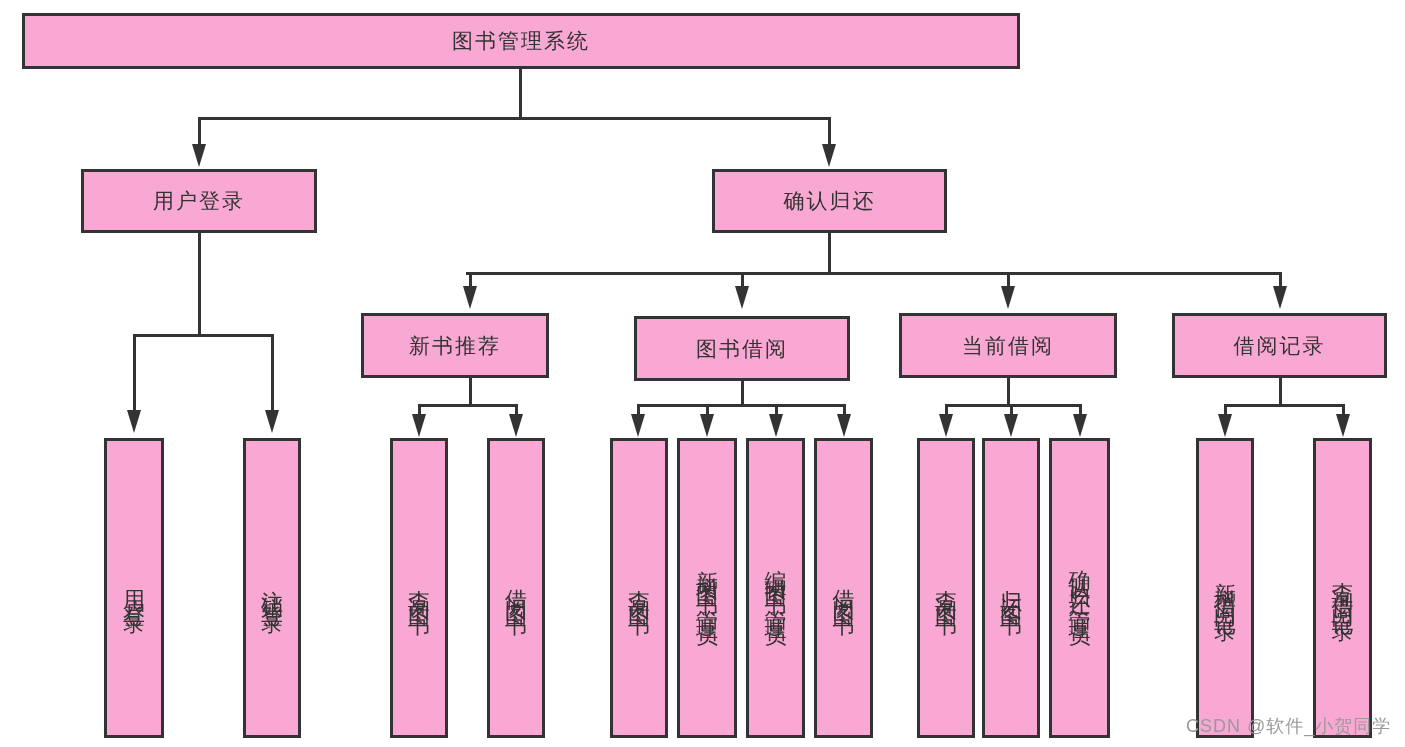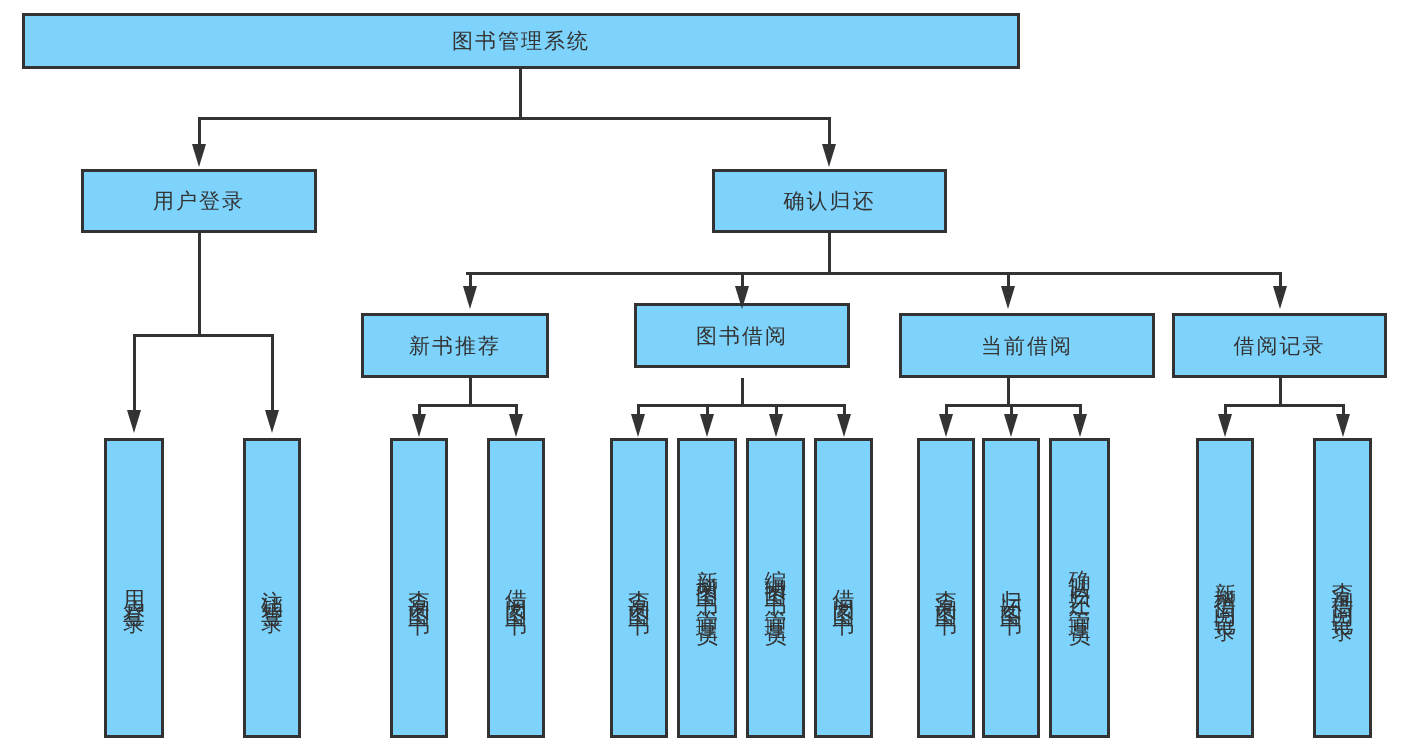--- a/index.html
+++ b/index.html
@@ -5,21 +5,21 @@
   html,body{margin:0;padding:0;background:#ffffff;}
   .stage{
     position:relative;
     width:1405px;height:747px;
     background:#ffffff;
     font-family:"Liberation Sans","DejaVu Sans",sans-serif;
     overflow:hidden;
   }
   .box{
     position:absolute;
-    background:#7dd3fc;
+    background:#f9a8d4;
     border:3px solid #333333;
     box-sizing:border-box;
     display:flex;
     align-items:center;
     justify-content:center;
   }
   .hlabel{
     font-size:21px;
     color:#333333;
     letter-spacing:2px;
@@ -65,24 +65,24 @@
   <div class="box" style="left:81px;top:169px;width:236px;height:64px">
     <span class="hlabel">用户登录</span>
   </div>
   <div class="box" style="left:712px;top:169px;width:235px;height:64px">
     <span class="hlabel">确认归还</span>
   </div>
 
   <div class="box" style="left:361px;top:313px;width:188px;height:65px">
     <span class="hlabel">新书推荐</span>
   </div>
-  <div class="box" style="left:634px;top:303px;width:216px;height:65px">
+  <div class="box" style="left:634px;top:316px;width:216px;height:65px">
     <span class="hlabel">图书借阅</span>
   </div>
-  <div class="box" style="left:899px;top:313px;width:256px;height:65px">
+  <div class="box" style="left:899px;top:313px;width:218px;height:65px">
     <span class="hlabel">当前借阅</span>
   </div>
   <div class="box" style="left:1172px;top:313px;width:215px;height:65px">
     <span class="hlabel">借阅记录</span>
   </div>
 
   <div class="box" style="left:104px;top:438px;width:60px;height:300px">
     <span class="vtext">用户登录</span>
   </div>
   <div class="box" style="left:243px;top:438px;width:58px;height:300px">
@@ -178,14 +178,15 @@
   <div class="ar" style="left:631px;top:414px"></div>
   <div class="ar" style="left:700px;top:414px"></div>
   <div class="ar" style="left:769px;top:414px"></div>
   <div class="ar" style="left:837px;top:414px"></div>
   <div class="ar" style="left:939px;top:414px"></div>
   <div class="ar" style="left:1004px;top:414px"></div>
   <div class="ar" style="left:1073px;top:414px"></div>
   <div class="ar" style="left:1218px;top:414px"></div>
   <div class="ar" style="left:1336px;top:414px"></div>
 
+  <div class="wm">CSDN @软件_小贺同学</div>
 
 </div>
 
 </body></html>

